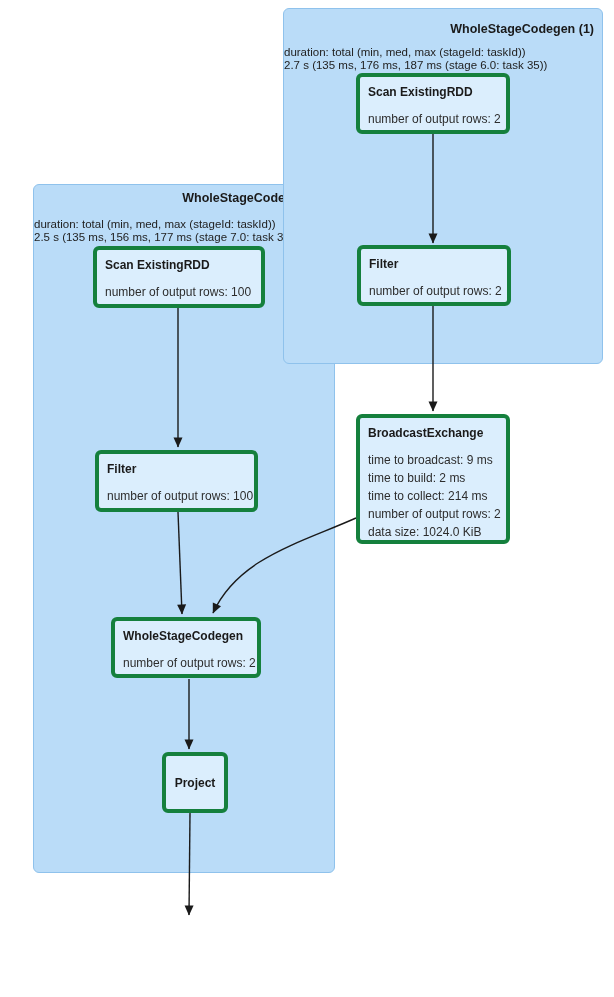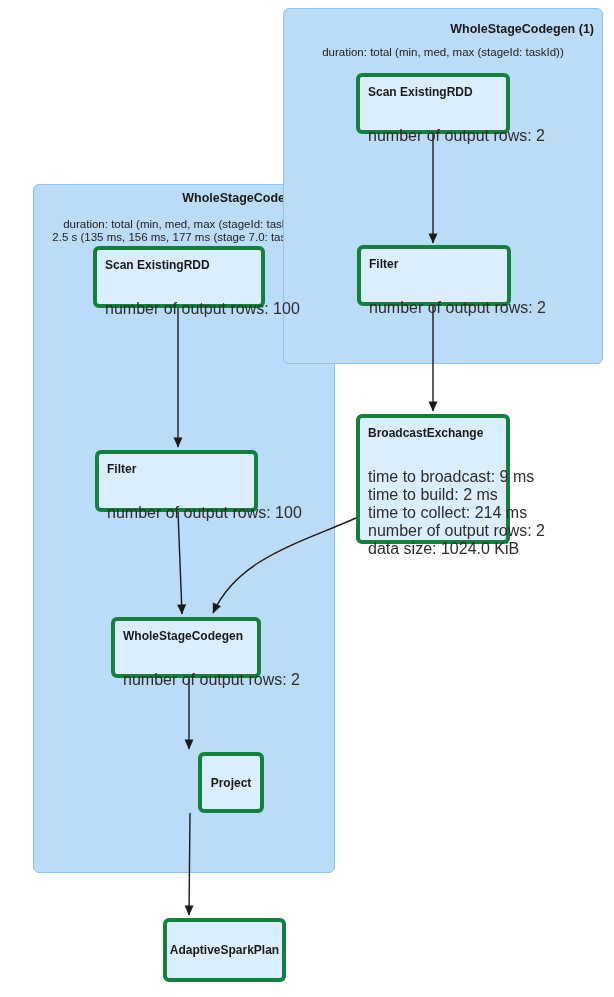--- a/index.html
+++ b/index.html
@@ -14,42 +14,42 @@
   }
   .cluster-left{left:33px;top:184px;width:302px;height:689px;z-index:1;}
   .cluster-right{left:283px;top:8px;width:320px;height:356px;z-index:2;}
   .cluster-title{
     position:absolute;left:8px;right:8px;text-align:right;font-size:12.5px;
     font-weight:bold;color:#1a1a1a;white-space:nowrap;
   }
   .cluster-right .cluster-title{top:13px;}
   .cluster-left  .cluster-title{top:6px;}
   .cluster-duration{
-    position:absolute;left:0;right:0;text-align:center;font-size:11.5px;
+    position:absolute;left:0;right:0;font-size:11.5px;
     line-height:13px;color:#222;white-space:nowrap;
   }
   .cluster-right .cluster-duration{top:37px;}
   .cluster-left  .cluster-duration{top:33px;}
   
   .edges{position:absolute;left:0;top:0;z-index:3;pointer-events:none;}
   .edge{stroke:#1a1a1a;stroke-width:1.4;fill:none;}
   
   .node{
     position:absolute;background:#dbeefd;border:4px solid #15803d;border-radius:6px;
     box-sizing:border-box;z-index:4;
   }
   .node-title{
     position:absolute;top:8px;left:8px;right:8px;font-size:12px;font-weight:bold;
     color:#1a1a1a;white-space:nowrap;
   }
   .node-metrics{
-    position:absolute;top:50px;left:8px;right:8px;font-size:16px;line-height:18px;
+    position:absolute;top:33px;left:8px;right:8px;font-size:12px;line-height:18px;
     color:#2d2d2d;white-space:nowrap;
   }
-  .node-center{display:flex;align-items:center;justify-content:center;margin-left:36px;}
+  .node-center{display:flex;align-items:center;justify-content:center;}
   .node-title-centered{
     font-size:12px;font-weight:bold;color:#1a1a1a;white-space:nowrap;text-align:center;
   }
   .n-scan1  {left:356px;top:73px; width:154px;height:61px;}
   .n-filter1{left:357px;top:245px;width:154px;height:61px;}
   .n-bex    {left:356px;top:414px;width:154px;height:130px;}
   .n-scan2  {left:93px; top:246px;width:172px;height:62px;}
   .n-filter2{left:95px; top:450px;width:163px;height:62px;}
   .n-bhj    {left:111px;top:617px;width:150px;height:61px;}
   .n-proj   {left:162px;top:752px;width:66px; height:61px;}
@@ -65,20 +65,21 @@
     <div class="cluster-duration">
       <div>duration: total (min, med, max (stageId: taskId))</div>
       <div>2.5 s (135 ms, 156 ms, 177 ms (stage 7.0: task 36))</div>
     </div>
   </div>
 
   <div class="cluster cluster-right">
     <div class="cluster-title">WholeStageCodegen (1)</div>
     <div class="cluster-duration">
       <div>duration: total (min, med, max (stageId: taskId))</div>
+      <div>2.7 s (135 ms, 176 ms, 187 ms (stage 6.0: task 35))</div>
     </div>
   </div>
 
   <svg class="edges" width="614" height="997" viewBox="0 0 614 997">
     <defs>
       <marker id="arrow" viewBox="0 0 12 12" refX="10.5" refY="6" markerWidth="12" markerHeight="12" orient="auto" markerUnits="userSpaceOnUse">
         <path d="M1,1.5 L11,6 L1,10.5 z" fill="#1a1a1a"></path>
       </marker>
     </defs>
     <path class="edge" d="M433,134 L433,243" marker-end="url(#arrow)"></path>
@@ -133,17 +134,14 @@
     <div class="node-title">WholeStageCodegen</div>
     <div class="node-metrics">
       <div>number of output rows: 2</div>
     </div>
   </div>
 
   <div class="node n-proj node-center">
     <span class="node-title-centered">Project</span>
   </div>
 
-  <div class="node n-asp node-center">
-    <span class="node-title-centered">AdaptiveSparkPlan</span>
-  </div>
 
 </div>
 
 </body></html>

